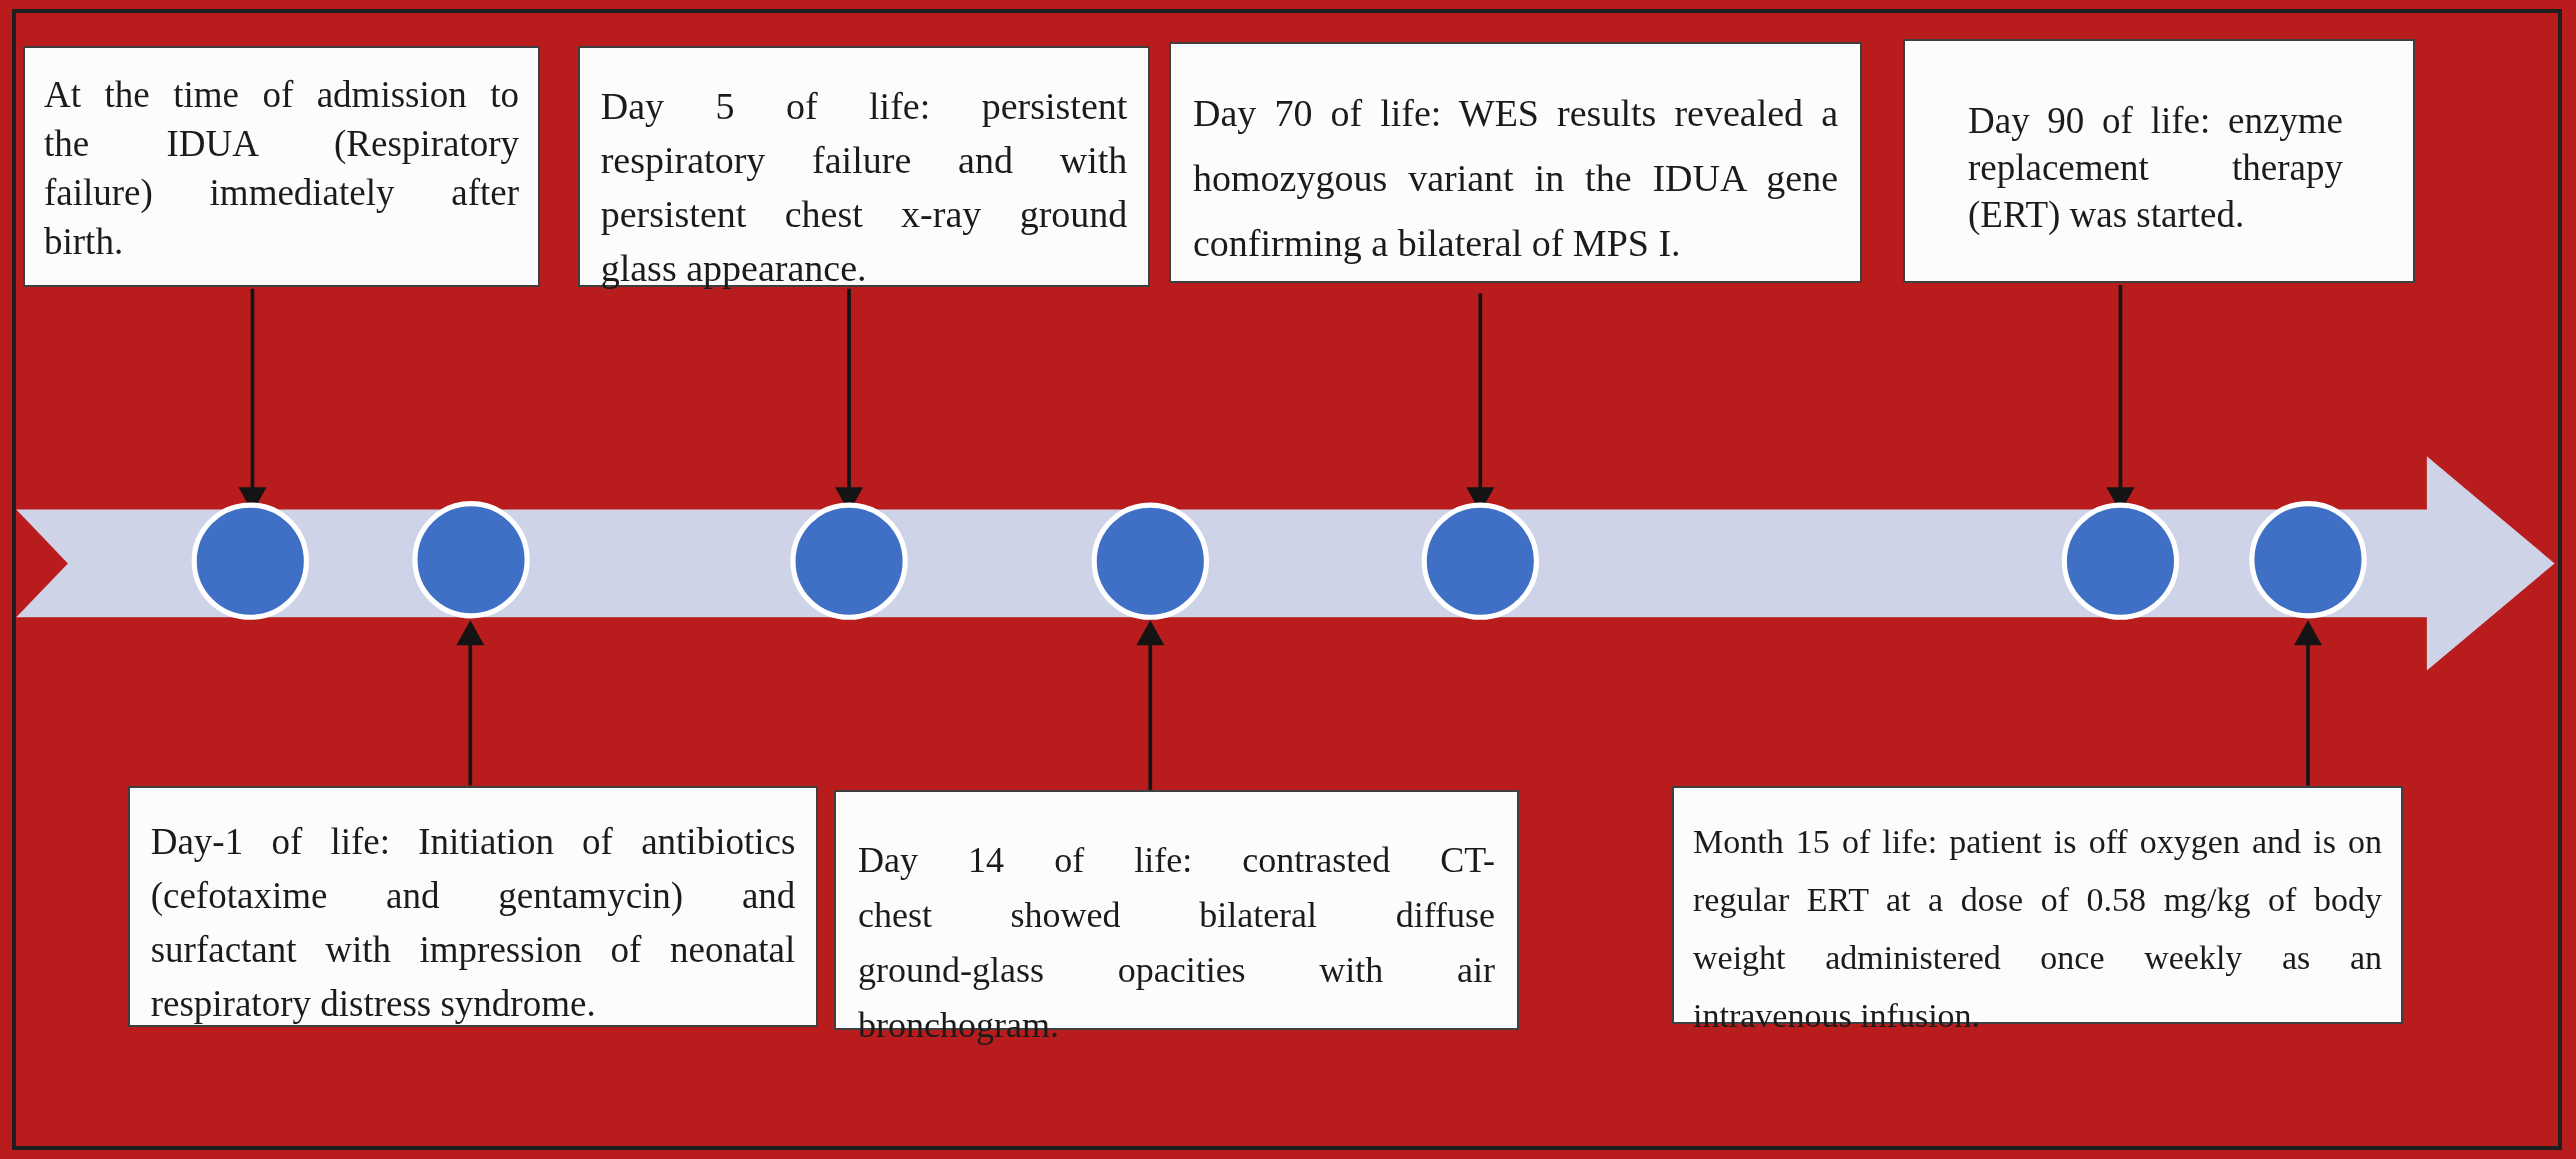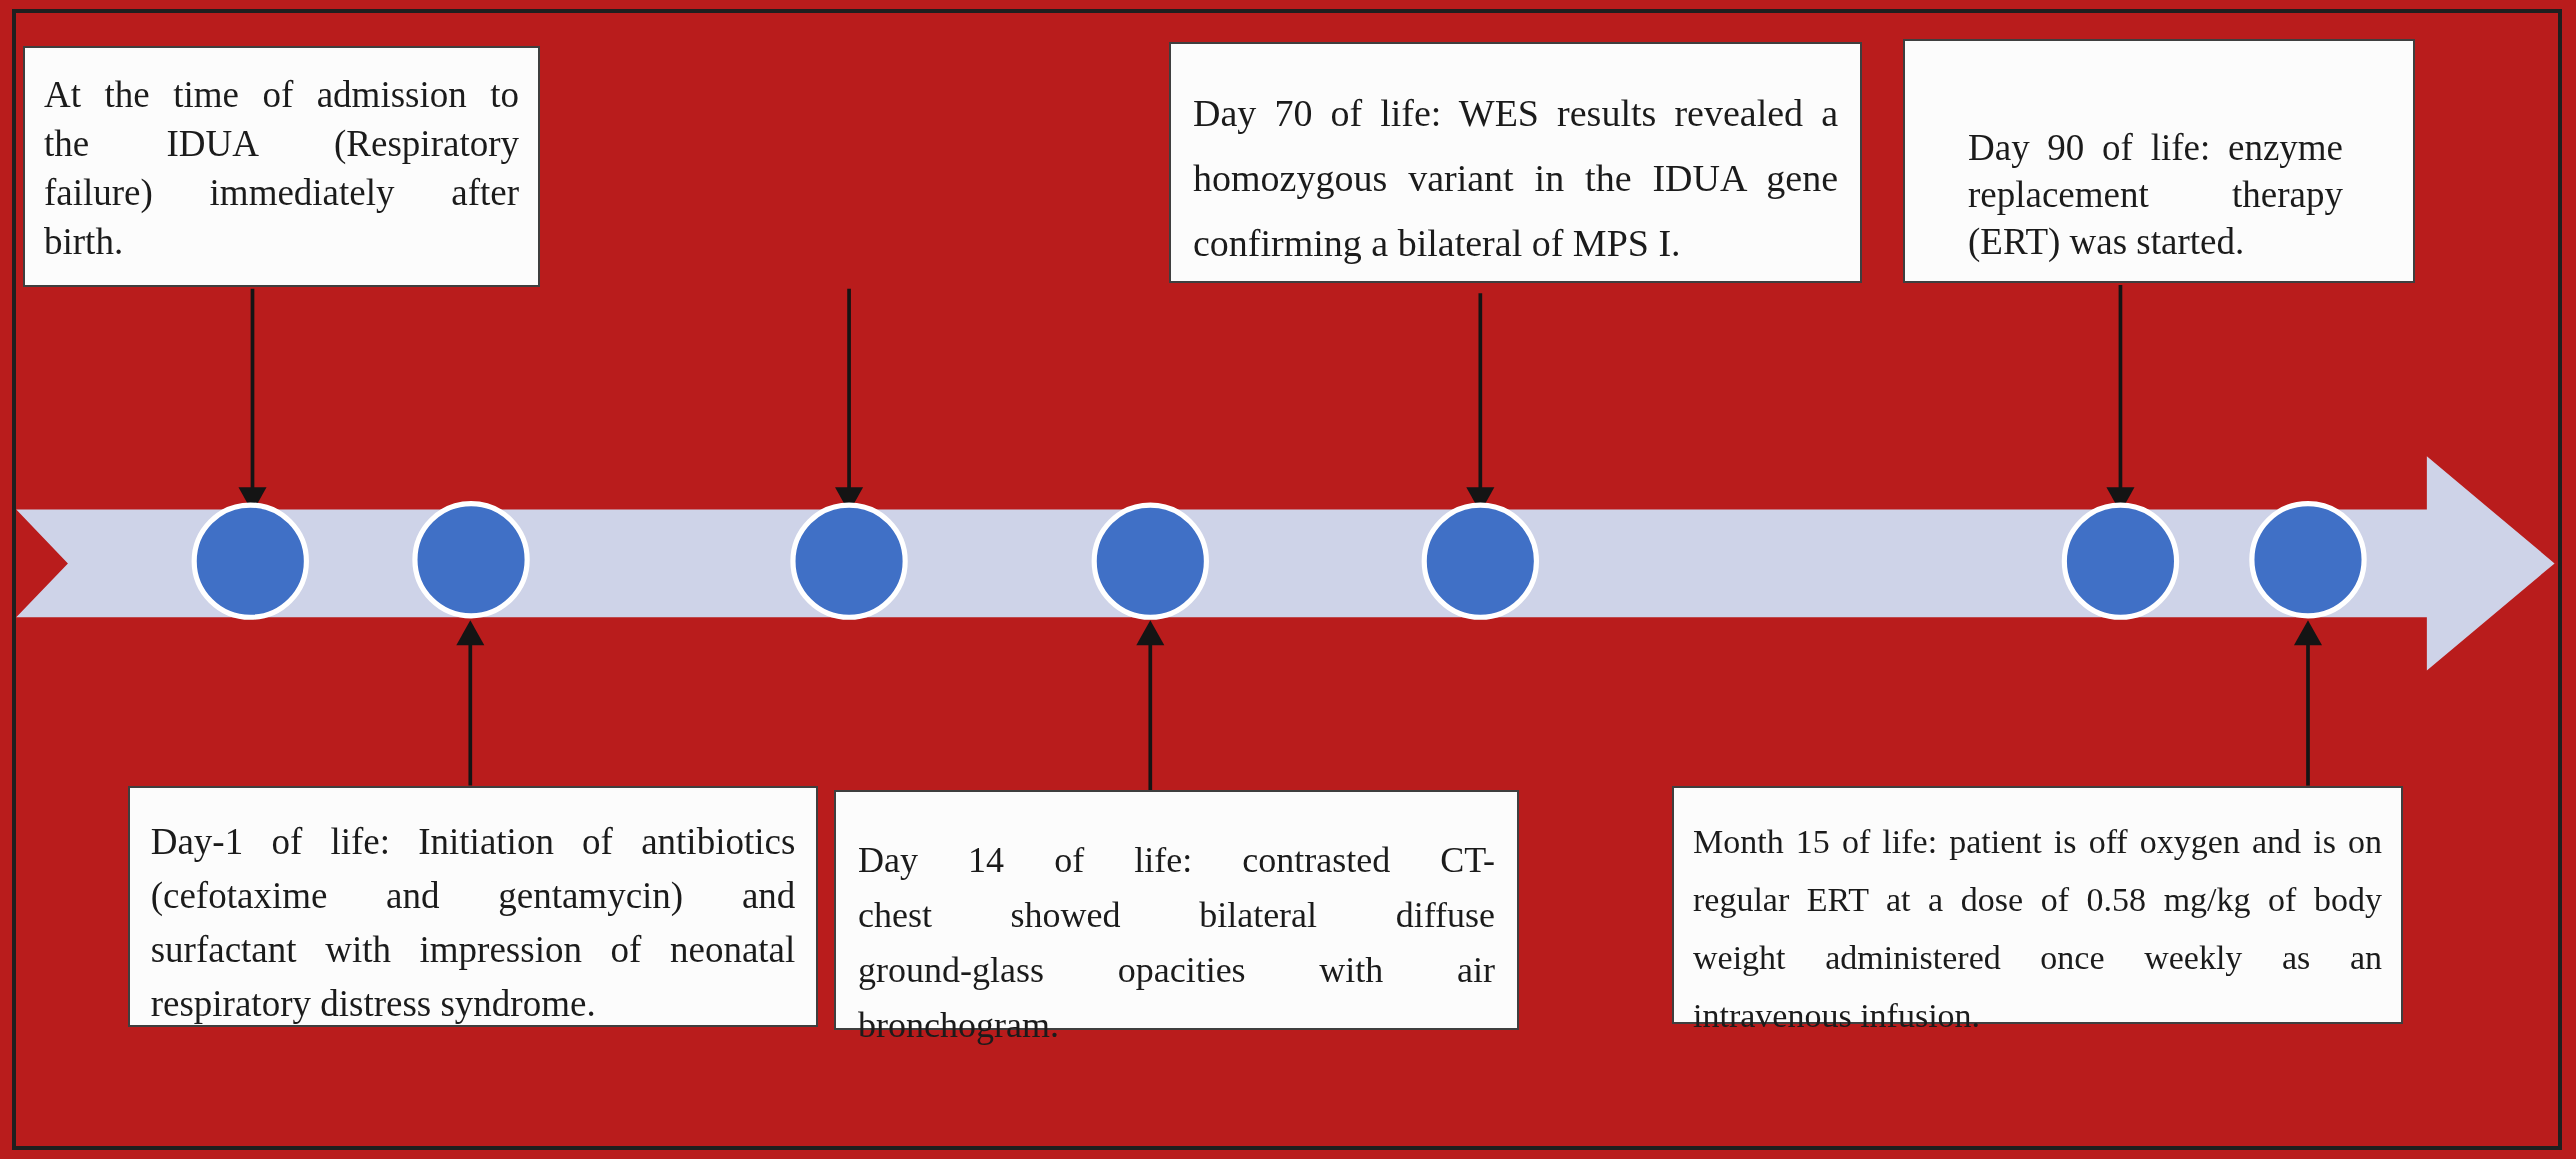--- a/index.html
+++ b/index.html
@@ -24,21 +24,21 @@
     border:2.2px solid #3f3f3f;
     box-sizing:border-box;
   }
   .etext{width:100%;}
   .ln{text-align:justify;text-align-last:justify;white-space:nowrap;}
   .ln.last{text-align-last:left;}
   
   #box-admission {left:23px;  top:46px;   width:517px; height:241px; padding:22px 19px 0 19px; font-size:37px; line-height:49px;}
   #box-day5      {left:578px; top:46px;   width:572px; height:241px; padding:31px 20.7px 0 20.7px; font-size:38px; line-height:54px;}
   #box-day70     {left:1169px;top:42px;   width:693px; height:241px; padding:37px 22px 16px 22px; font-size:38px; line-height:65px;}
-  #box-day90     {left:1903px;top:39px;   width:512px; height:244px; padding:83px 70px 0 63px;font-size:37px; line-height:47px;}
+  #box-day90     {left:1903px;top:39px;   width:512px; height:244px; padding:56px 70px 0 63px;font-size:37px; line-height:47px;}
   #box-day1      {left:128px; top:786px; width:690px; height:241px; padding:26.6px 20.7px 0 20.7px; font-size:37px; line-height:54px;}
   #box-day14     {left:834px;top:790px; width:685px; height:240px; padding:41px 22px 0 22px; font-size:36px; line-height:55px;}
   #box-month15   {left:1672px;top:786px; width:731px; height:238px; padding:25px 19px 0 19px; font-size:34px; line-height:58px;}
 </style>
 </head>
 <body>
 
 <div id="canvas">
 
   <svg id="shapes" viewBox="0 0 3489 1571" xmlns="http://www.w3.org/2000/svg">
@@ -86,20 +86,28 @@
 
   <div class="ebox" id="box-admission">
     <div class="etext">
         <div class="ln">At the time of admission to</div>
         <div class="ln">the IDUA (Respiratory</div>
         <div class="ln">failure) immediately after</div>
         <div class="ln last">birth.</div>
       </div>
   </div>
 
+  <div class="ebox" id="box-day5">
+    <div class="etext">
+        <div class="ln">Day 5 of life: persistent</div>
+        <div class="ln">respiratory failure and with</div>
+        <div class="ln">persistent chest x-ray ground</div>
+        <div class="ln last">glass appearance.</div>
+      </div>
+  </div>
 
   <div class="ebox" id="box-day70">
     <div class="etext">
         <div class="ln">Day 70 of life: WES results revealed a</div>
         <div class="ln">homozygous variant in the IDUA gene</div>
         <div class="ln last">confirming a bilateral of MPS I.</div>
       </div>
   </div>
 
   <div class="ebox" id="box-day90">

